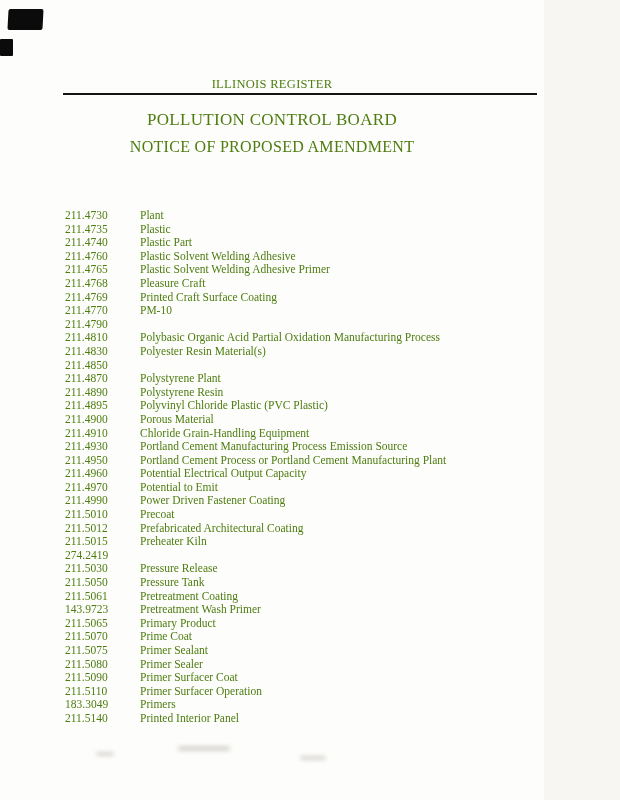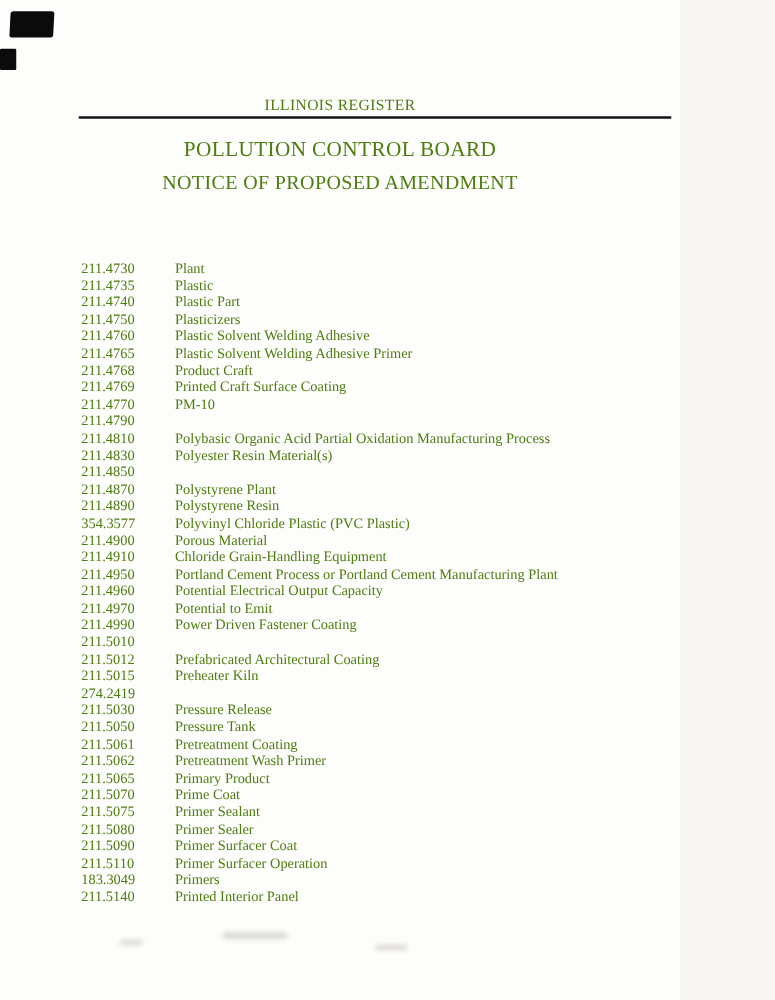--- a/index.html
+++ b/index.html
@@ -92,38 +92,34 @@
   <div class="row">
     <span class="num">211.4735</span>
     <span class="title">Plastic</span>
   </div>
 
   <div class="row">
     <span class="num">211.4740</span>
     <span class="title">Plastic Part</span>
   </div>
 
-  <div class="row">
-    <span class="num">211.4750</span>
-    <span class="title">Plasticizers</span>
-  </div>
 
   <div class="row">
     <span class="num">211.4760</span>
     <span class="title">Plastic Solvent Welding Adhesive</span>
   </div>
 
   <div class="row">
     <span class="num">211.4765</span>
     <span class="title">Plastic Solvent Welding Adhesive Primer</span>
   </div>
 
   <div class="row">
     <span class="num">211.4768</span>
-    <span class="title">Product Craft</span>
+    <span class="title">Pleasure Craft</span>
   </div>
 
   <div class="row">
     <span class="num">211.4769</span>
     <span class="title">Printed Craft Surface Coating</span>
   </div>
 
   <div class="row">
     <span class="num">211.4770</span>
     <span class="title">PM-10</span>
@@ -151,34 +147,38 @@
     <span class="num">211.4870</span>
     <span class="title">Polystyrene Plant</span>
   </div>
 
   <div class="row">
     <span class="num">211.4890</span>
     <span class="title">Polystyrene Resin</span>
   </div>
 
   <div class="row">
-    <span class="num">354.3577</span>
+    <span class="num">211.4895</span>
     <span class="title">Polyvinyl Chloride Plastic (PVC Plastic)</span>
   </div>
 
   <div class="row">
     <span class="num">211.4900</span>
     <span class="title">Porous Material</span>
   </div>
 
   <div class="row">
     <span class="num">211.4910</span>
     <span class="title">Chloride Grain-Handling Equipment</span>
   </div>
 
+  <div class="row">
+    <span class="num">211.4930</span>
+    <span class="title">Portland Cement Manufacturing Process Emission Source</span>
+  </div>
 
   <div class="row">
     <span class="num">211.4950</span>
     <span class="title">Portland Cement Process or Portland Cement Manufacturing Plant</span>
   </div>
 
   <div class="row">
     <span class="num">211.4960</span>
     <span class="title">Potential Electrical Output Capacity</span>
   </div>
@@ -188,20 +188,21 @@
     <span class="title">Potential to Emit</span>
   </div>
 
   <div class="row">
     <span class="num">211.4990</span>
     <span class="title">Power Driven Fastener Coating</span>
   </div>
 
   <div class="row">
     <span class="num">211.5010</span>
+    <span class="title">Precoat</span>
   </div>
 
   <div class="row">
     <span class="num">211.5012</span>
     <span class="title">Prefabricated Architectural Coating</span>
   </div>
 
   <div class="row">
     <span class="num">211.5015</span>
     <span class="title">Preheater Kiln</span>
@@ -221,21 +222,21 @@
     <span class="title">Pressure Tank</span>
   </div>
 
 
   <div class="row">
     <span class="num">211.5061</span>
     <span class="title">Pretreatment Coating</span>
   </div>
 
   <div class="row">
-    <span class="num">211.5062</span>
+    <span class="num">143.9723</span>
     <span class="title">Pretreatment Wash Primer</span>
   </div>
 
   <div class="row">
     <span class="num">211.5065</span>
     <span class="title">Primary Product</span>
   </div>
 
   <div class="row">
     <span class="num">211.5070</span>

